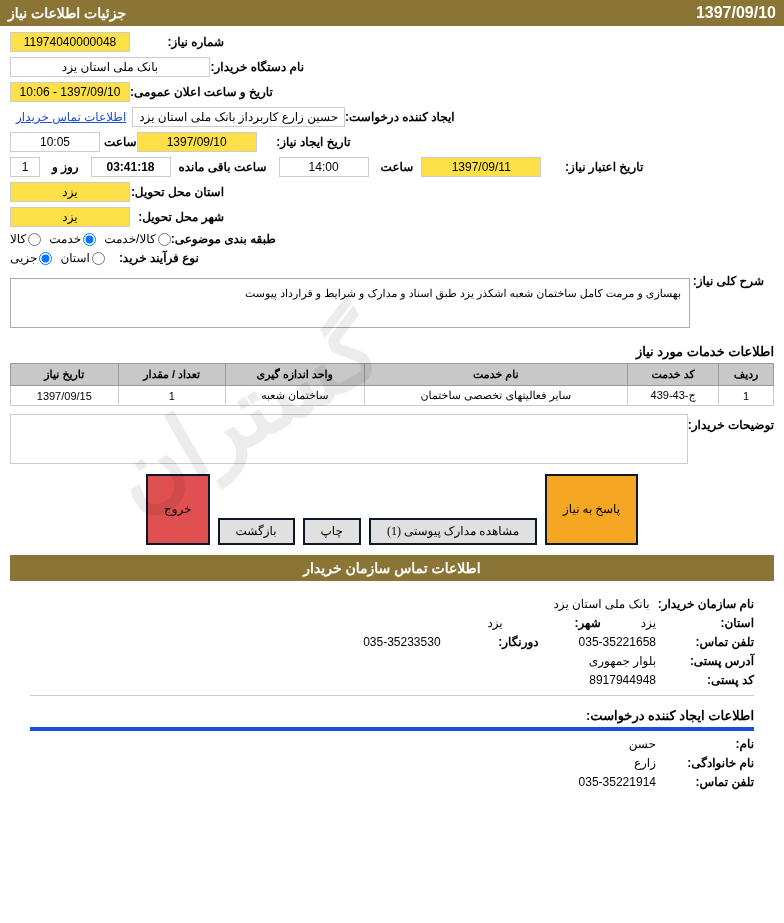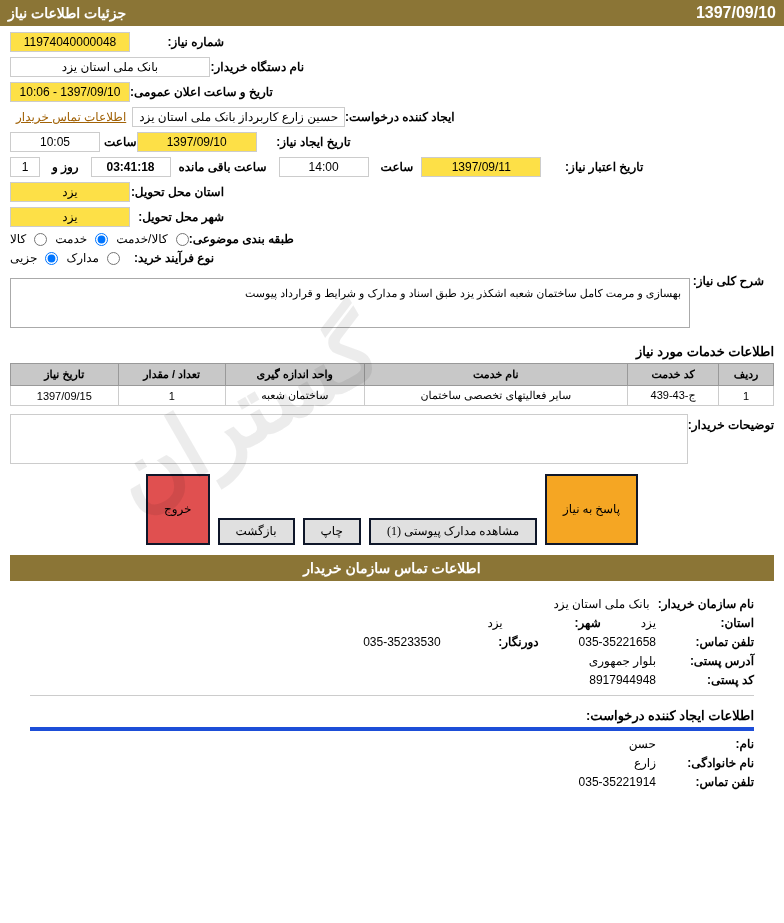--- a/index.html
+++ b/index.html
@@ -122,21 +122,21 @@
 
     .radio-group {
       display: flex;
       align-items: center;
       gap: 8px;
     }
 
     .radio-item {
       display: flex;
       align-items: center;
-      gap: 8px;
+      gap: 2px;
     }
 
     .description-box {
       border: 1px solid #aaa;
       padding: 8px;
       margin: 8px 0;
       min-height: 50px;
       text-align: right;
       font-size: 11px;
     }
@@ -269,21 +269,21 @@
       top: 360px;
       left: 100px;
       z-index: 0;
     }
 
     .content-wrapper {
       position: relative;
     }
 
     .green-text {
-      color: #a16207;
+      color: #1d4ed8;
       cursor: pointer;
     }
 
     .separator-line {
       border-bottom: 1px solid #ccc;
       margin: 8px 0;
     }
   </style>
 </head>
 <body>
@@ -362,21 +362,21 @@
           <span>کالا</span>
         </div>
       </div>
     </div>
 
     <div class="radio-row">
       <span class="form-label">نوع فرآیند خرید:</span>
       <div class="radio-group">
         <div class="radio-item">
           <input type="radio" name="purchase" style="">
-          <span>مدارک</span>
+          <span>استان</span>
         </div>
         <div class="radio-item">
           <input type="radio" name="purchase" checked="" style="">
           <span>جزیی</span>
         </div>
       </div>
     </div>
 
     <div style="display:flex; align-items:flex-start; margin-bottom:8px;">
       <span class="form-label" style="margin-top:4px; min-width:80px;">شرح کلی نیاز:</span>

